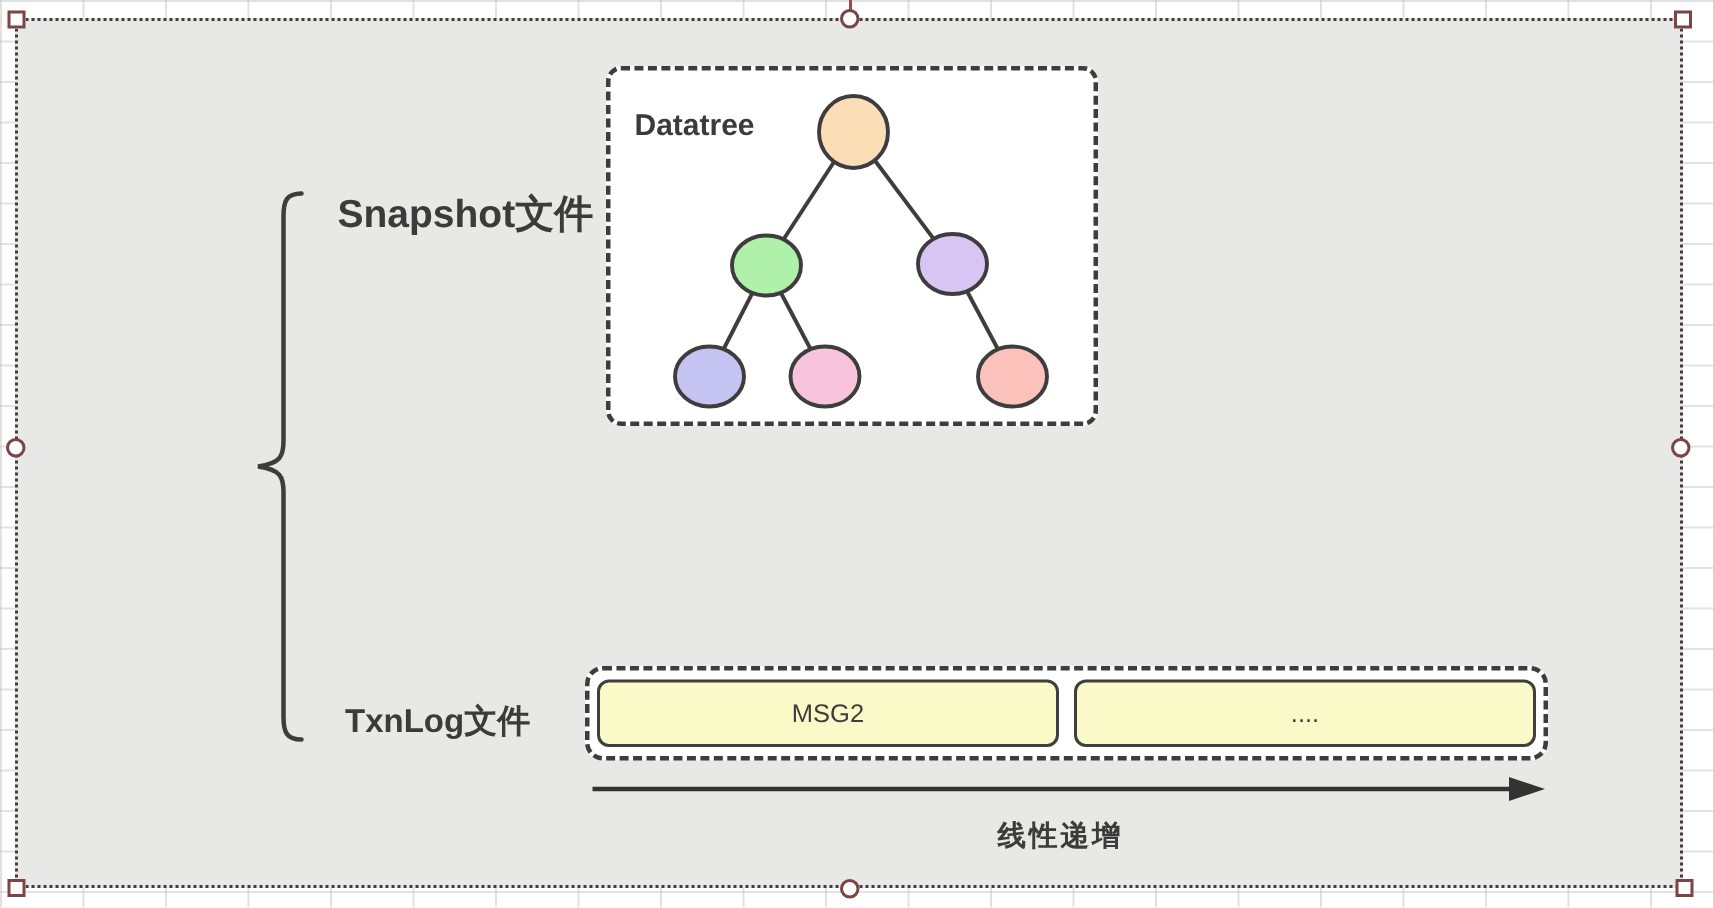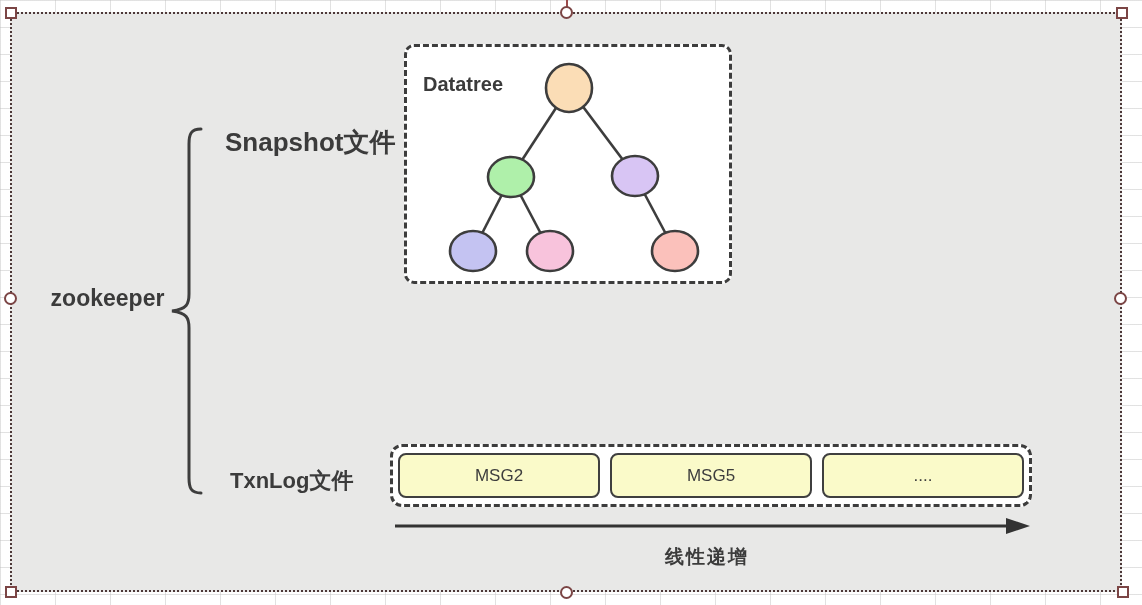--- a/index.html
+++ b/index.html
@@ -94,21 +94,20 @@
   <div class="h ci" style="left:1114px;top:292px;"></div>
   <div class="h sq" style="left:5px;top:586px;"></div>
   <div class="h ci" style="left:560px;top:586px;"></div>
   <div class="h sq" style="left:1117px;top:586px;"></div>
 
   <svg class="abs brace" width="60" height="390" viewBox="0 0 60 390">
     <path d="M 41 9 C 31 9 29 14 29 24 L 29 174 C 29 184 27 189 12 191 C 27 193 29 198 29 208 L 29 358 C 29 368 31 373 41 373" fill="none" stroke="#3d3d3d" stroke-width="3" stroke-linecap="round"></path>
   </svg>
 
   <div class="abs lbl root-lbl">
-    <div>zookeeper</div>
   </div>
   <div class="abs lbl snap-lbl">Snapshot文件</div>
   <div class="abs datatree-box">
     <div class="datatree-title">Datatree</div>
   </div>
 
   <div class="abs lbl txn-lbl">TxnLog文件</div>
   <svg class="abs tree" width="328" height="240" viewBox="0 0 328 240">
     <g stroke="#3d3d3d" stroke-width="2.6">
       <line x1="165" y1="44" x2="107" y2="133"></line>
@@ -122,21 +121,20 @@
       <ellipse cx="107" cy="133" rx="23" ry="20" fill="#aff0aa"></ellipse>
       <ellipse cx="231" cy="132" rx="23" ry="20" fill="#d8c5f4"></ellipse>
       <ellipse cx="69" cy="207" rx="23" ry="20" fill="#c4c3f2"></ellipse>
       <ellipse cx="146" cy="207" rx="23" ry="20" fill="#f8c3dc"></ellipse>
       <ellipse cx="271" cy="207" rx="23" ry="20" fill="#fbc1bb"></ellipse>
     </g>
   </svg>
 
   <div class="abs msg-row">
     <div class="msg-box">MSG2</div>
-    <div class="msg-box">MSG5</div>
     <div class="msg-box">....</div>
   </div>
 
   <svg class="abs arrow" width="645" height="24" viewBox="0 0 645 24">
     <line x1="5" y1="12" x2="618" y2="12" stroke="#333333" stroke-width="3"></line>
     <polygon points="616,4 640,12 616,20" fill="#333333"></polygon>
   </svg>
   <div class="abs lbl arrow-lbl">线性递增</div>
 </div>
 

